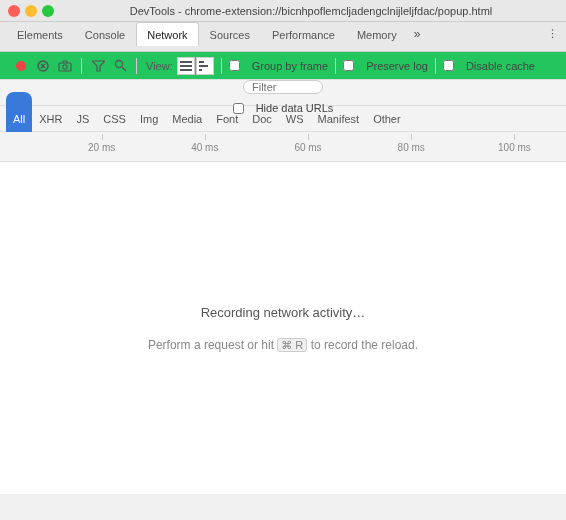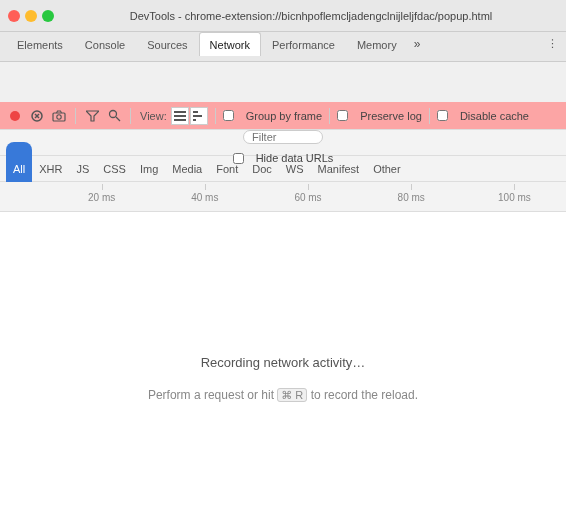--- a/index.html
+++ b/index.html
@@ -8,21 +8,21 @@
       font-size: 11px;
       background: #f0f0f0;
       width: 566px;
       height: 520px;
       overflow: hidden;
       color: #333;
     }
 
     
     .titlebar {
-      height: 32px;
+      height: 22px;
       background: #e8e8e8;
       display: flex;
       align-items: center;
       padding: 0 8px;
       border-bottom: 1px solid #ccc;
       user-select: none;
     }
     .titlebar-buttons {
       display: flex;
       gap: 5px;
@@ -84,27 +84,26 @@
     .tab-settings {
       margin-left: auto;
       padding: 5px 8px;
       color: #555;
       cursor: pointer;
     }
 
     
     .toolbar-row1 {
       height: 28px;
-      background: #fca5a5;
+      background: #22c55e;
       border-bottom: 1px solid #ddd;
       display: flex;
       align-items: center;
-      padding: 0 6px;
+      padding: 0 12px;
       gap: 4px;
-      margin-top: 40px;
     }
     .toolbar-btn {
       width: 18px;
       height: 18px;
       border: none;
       background: transparent;
       cursor: pointer;
       display: flex;
       align-items: center;
       justify-content: center;
@@ -271,25 +270,25 @@
   <span class="titlebar-title">DevTools - chrome-extension://bicnhpoflemcljadengclnijleljfdac/popup.html</span>
 </div>
 
 <div class="tabs-bar">
   <div class="tab-item">
     <span>Elements</span>
   </div>
   <div class="tab-item">
     <span>Console</span>
   </div>
+  <div class="tab-item active">
+    <span>Network</span>
+  </div>
   <div class="tab-item">
     <span>Sources</span>
-  </div>
-  <div class="tab-item active">
-    <span>Network</span>
   </div>
   <div class="tab-item">
     <span>Performance</span>
   </div>
   <div class="tab-item">
     <span>Memory</span>
   </div>
   <div class="tab-more">»</div>
   <div class="tab-settings">⋮</div>
 </div>

